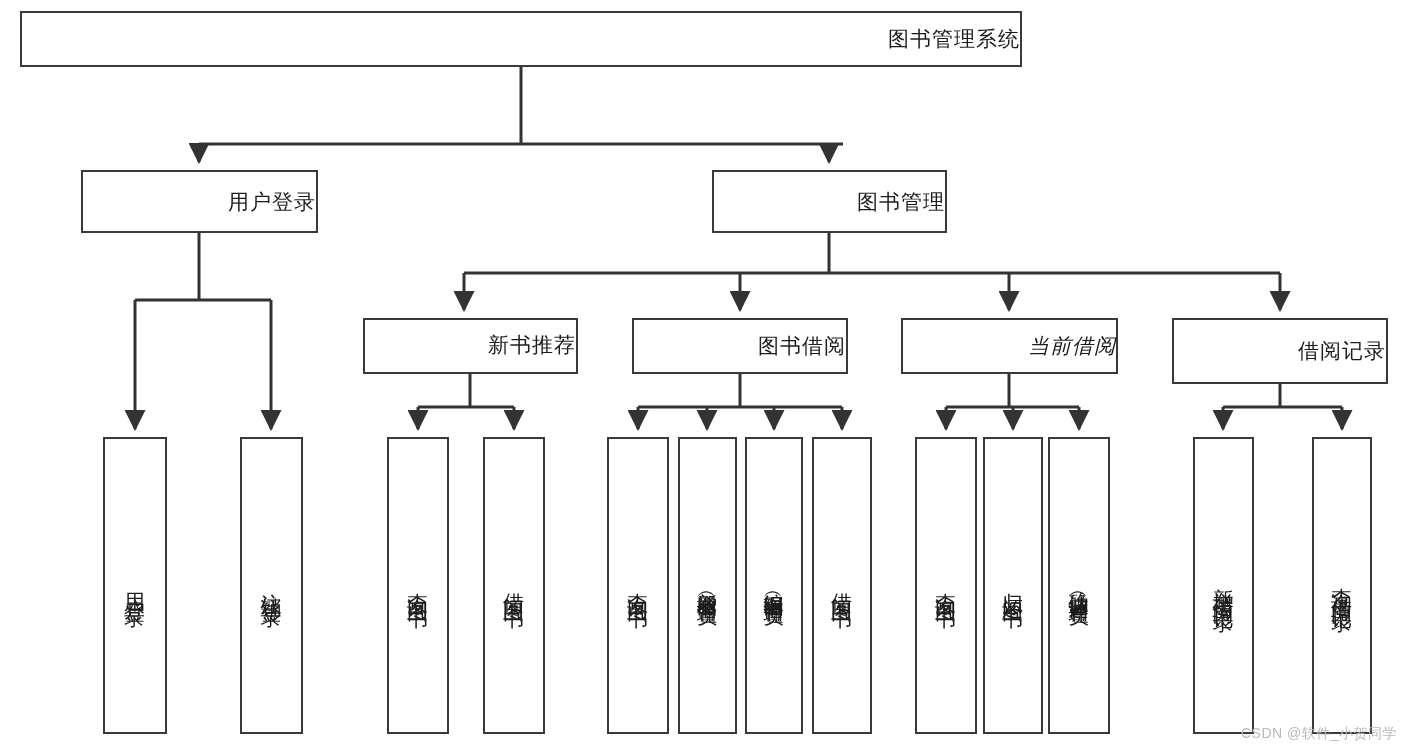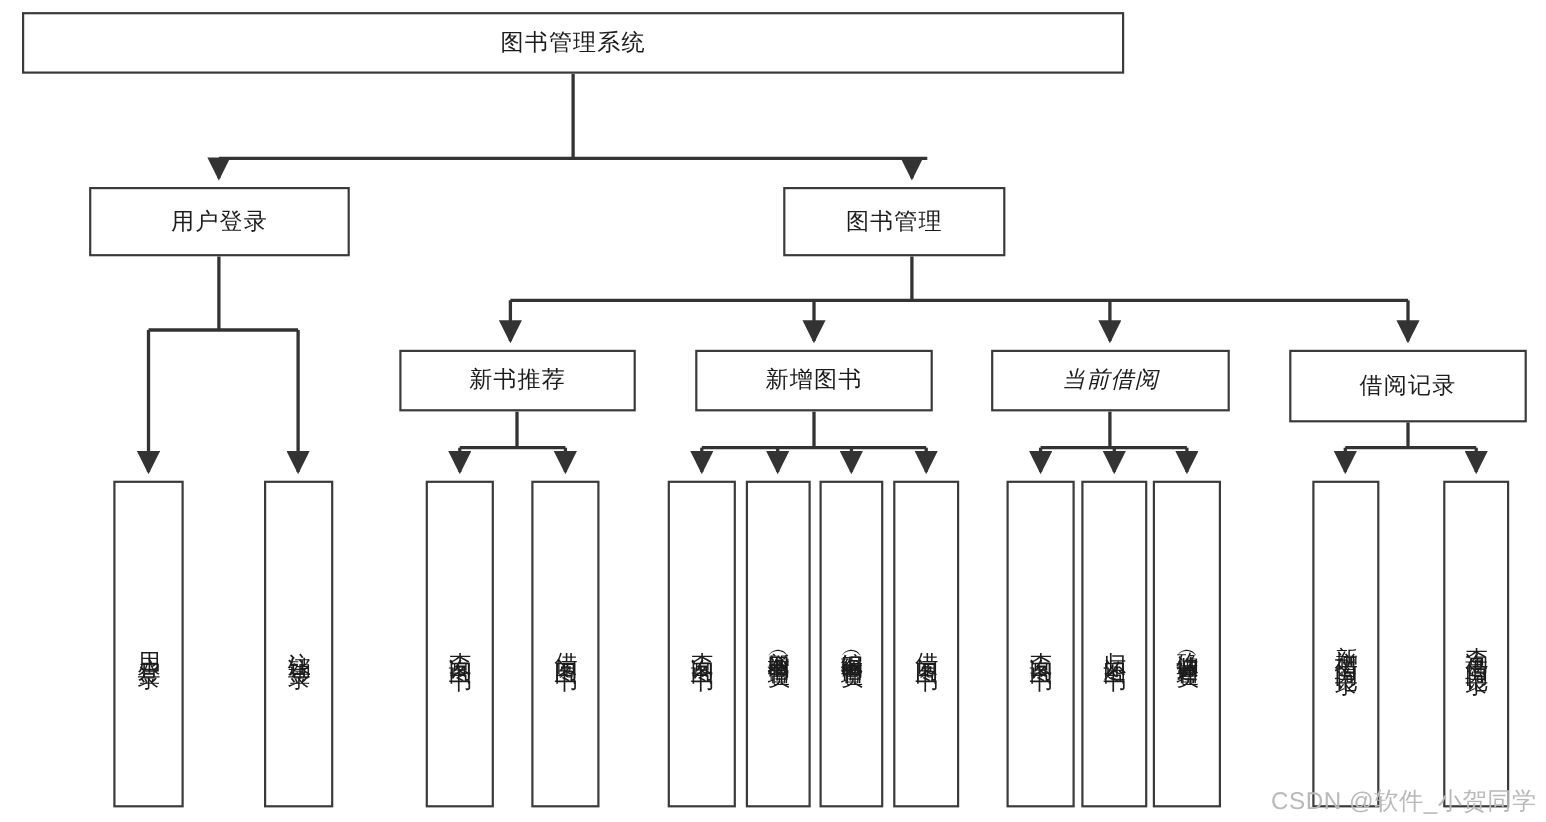--- a/index.html
+++ b/index.html
@@ -8,21 +8,21 @@
     font-family:"Liberation Sans","DejaVu Sans",sans-serif;
     color:#1c1c1c;
   }
   #diagram-root{position:relative;width:1405px;height:747px;background:#fff;}
   svg#tree{position:absolute;left:0;top:0;width:1405px;height:747px;}
   .node-box{
     position:absolute;
     background:#ffffff;
     border:2.5px solid #3a3a3a;
     box-sizing:border-box;
-    display:flex;align-items:center;justify-content:center;
+    display:flex;align-items:center;justify-content:flex-end;
   }
   .node-label{
     font-size:21px;
     letter-spacing:1px;
     color:#1c1c1c;
     white-space:nowrap;
     line-height:1.1;
   }
   .leaf-box{
     position:absolute;
@@ -37,21 +37,21 @@
     text-orientation:upright;
     font-size:21px;
     letter-spacing:5px;
     color:#1c1c1c;
     line-height:1.0;
     white-space:nowrap;
   }
   #watermark{
     position:absolute;
     right:8px;bottom:4px;
-    font-size:22px;
+    font-size:14px;
     color:#b9b9b9;
     letter-spacing:0.5px;
     white-space:nowrap;
     pointer-events:none;
   }
 </style>
 </head>
 <body>
 
 <div id="diagram-root">
@@ -106,29 +106,29 @@
     </g>
   </svg>
 
   <div class="node-box" id="node-root" style="left: 20px; top: 11px; width: 1002px; height: 56px;">
     <span class="node-label">图书管理系统</span>
   </div>
 
   <div class="node-box" id="node-l2-0" style="left: 81px; top: 170px; width: 237px; height: 63px;">
     <span class="node-label">用户登录</span>
   </div>
-  <div class="node-box" id="node-l2-1" style="left: 712px; top: 170px; width: 202px; height: 63px;">
+  <div class="node-box" id="node-l2-1" style="left: 712px; top: 170px; width: 235px; height: 63px;">
     <span class="node-label">图书管理</span>
   </div>
 
   <div class="node-box" id="node-l3-0" style="left: 363px; top: 318px; width: 215px; height: 56px; font-family: Liberation Serif, serif;">
     <span class="node-label">新书推荐</span>
   </div>
   <div class="node-box" id="node-l3-1" style="left: 632px; top: 318px; width: 216px; height: 56px;">
-    <span class="node-label">新增图书</span>
+    <span class="node-label">图书借阅</span>
   </div>
   <div class="node-box" id="node-l3-2" style="left: 901px; top: 318px; width: 217px; height: 56px; font-style: italic;">
     <span class="node-label">当前借阅</span>
   </div>
   <div class="node-box" id="node-l3-3" style="left: 1172px; top: 318px; width: 216px; height: 66px;">
     <span class="node-label">借阅记录</span>
   </div>
 
   <div class="leaf-box" id="leaf-0" style="left: 103px; top: 437px; width: 64px; height: 297px;">
     <span class="leaf-label">用户登录</span>

